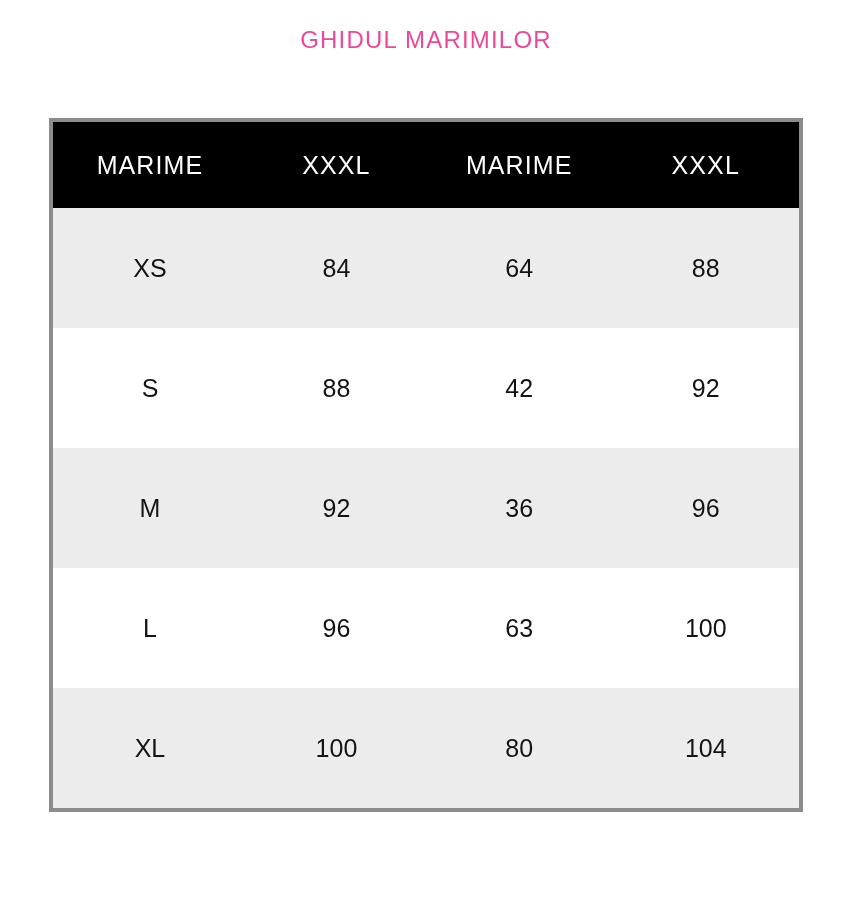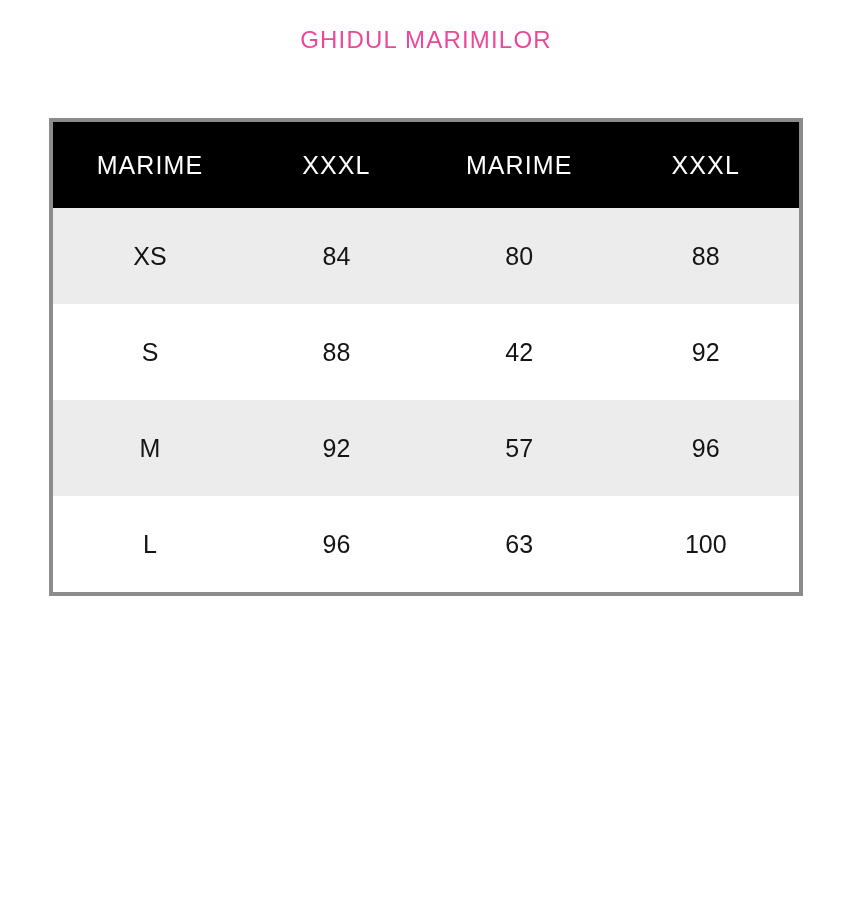--- a/index.html
+++ b/index.html
@@ -54,21 +54,21 @@
   }
   thead th {
     color: #ffffff;
     font-size: 25px;
     letter-spacing: 1.1px;
     height: 86px;
     padding: 0;
     margin-top: 23px;
   }
   tbody tr {
-    height: 96px;
+    height: 120px;
   }
   tbody tr.shade {
     background: #ececec;
   }
   tbody tr.plain {
     background: #ffffff;
   }
   tbody td {
     font-size: 25px;
     color: #141414;
@@ -97,38 +97,44 @@
           <th class="col-1">MARIME</th>
           <th class="col-2">XXXL</th>
           <th class="col-3">MARIME</th>
           <th class="col-4">XXXL</th>
         </tr>
       </thead>
       <tbody>
         <tr class="shade">
           <td class="col-1">XS</td>
           <td class="col-2">84</td>
-          <td class="col-3">80</td>
+          <td class="col-3">64</td>
           <td class="col-4">88</td>
         </tr>
         <tr class="plain">
           <td class="col-1">S</td>
           <td class="col-2">88</td>
           <td class="col-3">42</td>
           <td class="col-4">92</td>
         </tr>
         <tr class="shade">
           <td class="col-1">M</td>
           <td class="col-2">92</td>
-          <td class="col-3">57</td>
+          <td class="col-3">36</td>
           <td class="col-4">96</td>
         </tr>
         <tr class="plain">
           <td class="col-1">L</td>
           <td class="col-2">96</td>
           <td class="col-3">63</td>
           <td class="col-4">100</td>
         </tr>
+        <tr class="shade">
+          <td class="col-1">XL</td>
+          <td class="col-2">100</td>
+          <td class="col-3">80</td>
+          <td class="col-4">104</td>
+        </tr>
       </tbody>
     </table>
   </div>
 
 </div>
 
 </body></html>

